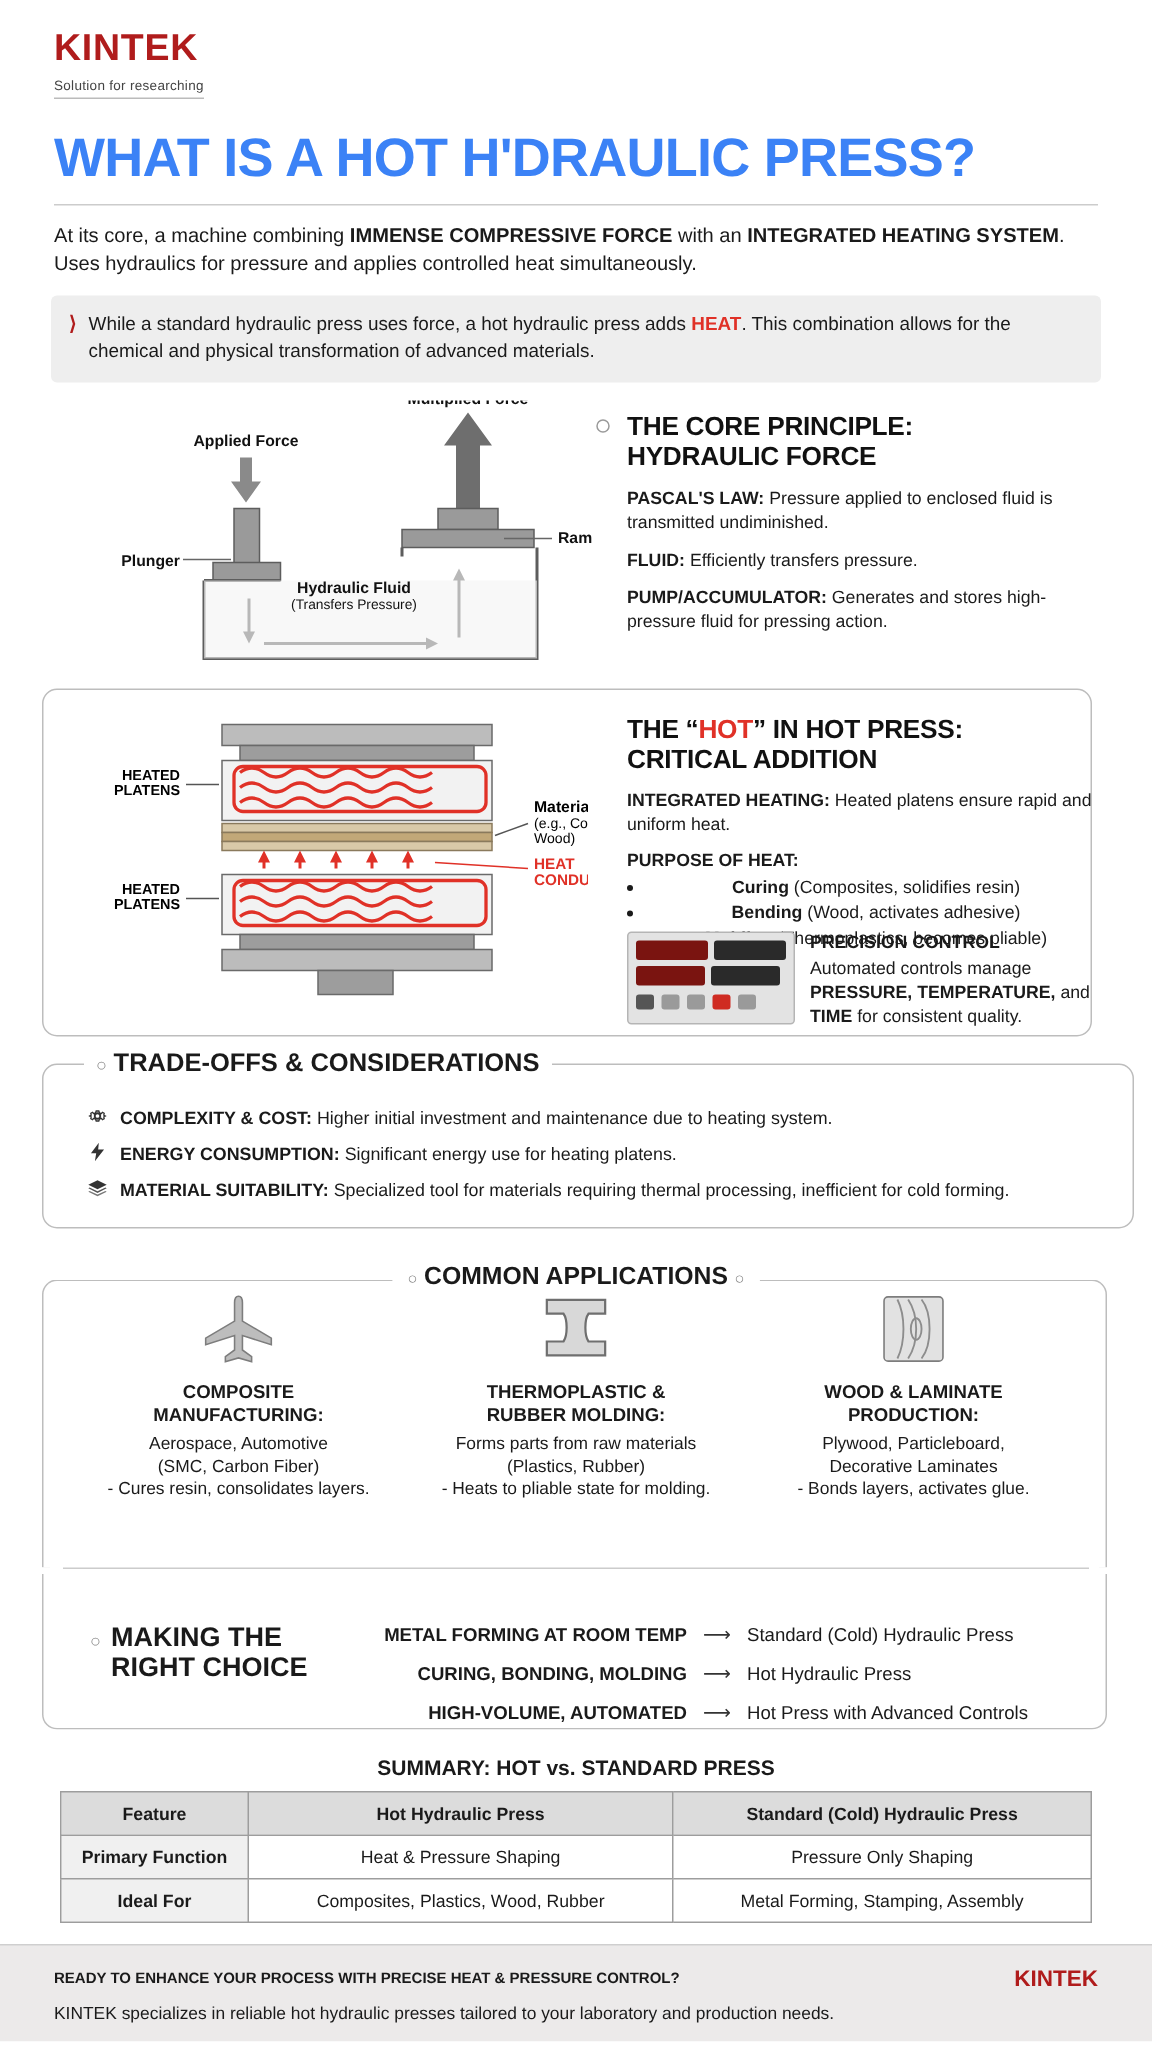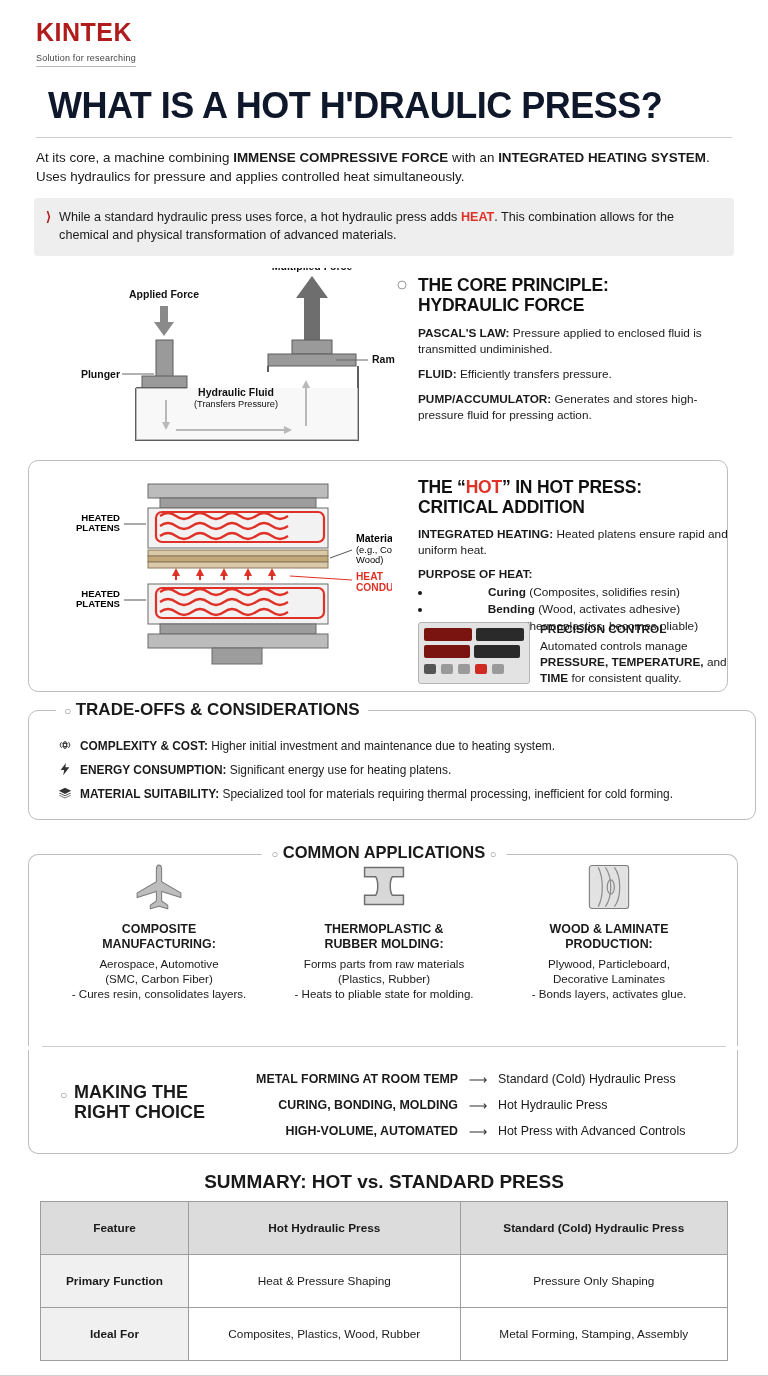--- a/index.html
+++ b/index.html
@@ -11,21 +11,21 @@
     -webkit-font-smoothing: antialiased;
   }
   .page { width:768px; position:relative; background:#fff; }
 
   
   .brand { padding: 18px 36px 0 36px; }
   .brand-name { font-size:25px; font-weight:bold; letter-spacing:0.5px; color:#b01c1c; }
   .brand-tag { font-size:9px; color:#444; letter-spacing:0.2px; margin-top:1px; border-bottom:1px solid #bbb; display:inline-block; padding-bottom:3px;}
   h1.title {
     font-size: 36px; font-weight: bold; letter-spacing:-0.5px;
-    margin: 18px 36px 0 48px; color:#0f172a;
+    margin: 18px 36px 0 36px; color:#3b82f6;
   }
   .title-rule { height:1px; background:#ccc; margin:10px 36px 0 36px; }
   .intro { margin: 10px 36px 0 36px; font-size: 13.4px; line-height: 1.42; color:#1a1a1a; }
   .intro b { font-weight: bold; }
   .callout {
     margin: 12px 34px 0 34px; background:#eeeeee; border-radius:4px;
     padding: 11px 14px 11px 12px; display:flex; gap:8px; align-items:flex-start;
     font-size: 12.6px; line-height:1.42;
   }
   .callout .chev { color:#b01c1c; font-weight:bold; font-size:13px; line-height:1.2;}
@@ -71,31 +71,31 @@
   .apps { display:flex; justify-content:space-between; padding:0 54px; margin-top:34px; }
   .app { width:210px; text-align:center; }
   .app .ic { height:58px; display:flex; align-items:center; justify-content:center; }
   .app .h { font-size:12.4px; font-weight:bold; margin-top:6px; line-height:1.25; }
   .app .d { font-size:11.6px; margin-top:3px; line-height:1.32; }
 
   
   #sec5 { position:relative; height:105px; margin-top:2px; }
   .rc-title { position:absolute; left:74px; top:22px; width:150px; font-size:18px; font-weight:bold; line-height:1.12;}
   .rc-rows { position:absolute; left:246px; top:12px; }
-  .rc-row { display:flex; align-items:flex-start; height:26px; font-size:12.4px; }
+  .rc-row { display:flex; align-items:flex-end; height:26px; font-size:12.4px; }
   .rc-left { font-weight:bold; text-align:right; width:212px; }
   .rc-arrow { width:40px; text-align:center; color:#333; font-size:13px;}
   .rc-right { }
 
   
-  .sum-title { text-align:center; font-size:19px; font-weight:bold; margin-top:6px; }
+  .sum-title { text-align:center; font-size:14px; font-weight:bold; margin-top:6px; }
   table.sum { width:688px; margin:8px auto 0 auto; border-collapse:collapse; font-size:11.8px; }
-  table.sum th, table.sum td { border:1px solid #9d9d9d; padding:19px 4px; text-align:center; }
+  table.sum th, table.sum td { border:1px solid #9d9d9d; padding:7px 4px; text-align:center; }
   table.sum th { background:#dcdcdc; font-weight:bold; }
-  table.sum td.lab { background:#f0f0f0; font-weight:bold; width:148px; }
+  table.sum td.lab { background:#f0f0f0; font-weight:bold; width:125px; }
 
   
   .footer { margin-top:14px; background:#eceaea; border-top:1px solid #cfcfcf; padding:14px 36px 10px 36px; }
   .f-row { display:flex; justify-content:space-between; align-items:center; }
   .f-head { font-size:10px; font-weight:bold; }
   .f-brand { font-size:15px; font-weight:bold; color:#b01c1c; }
   .f-body { display:flex; justify-content:space-between; align-items:center; margin-top:7px; }
   .f-text { font-size:11.6px; line-height:1.42; }
 </style>
 </head>

